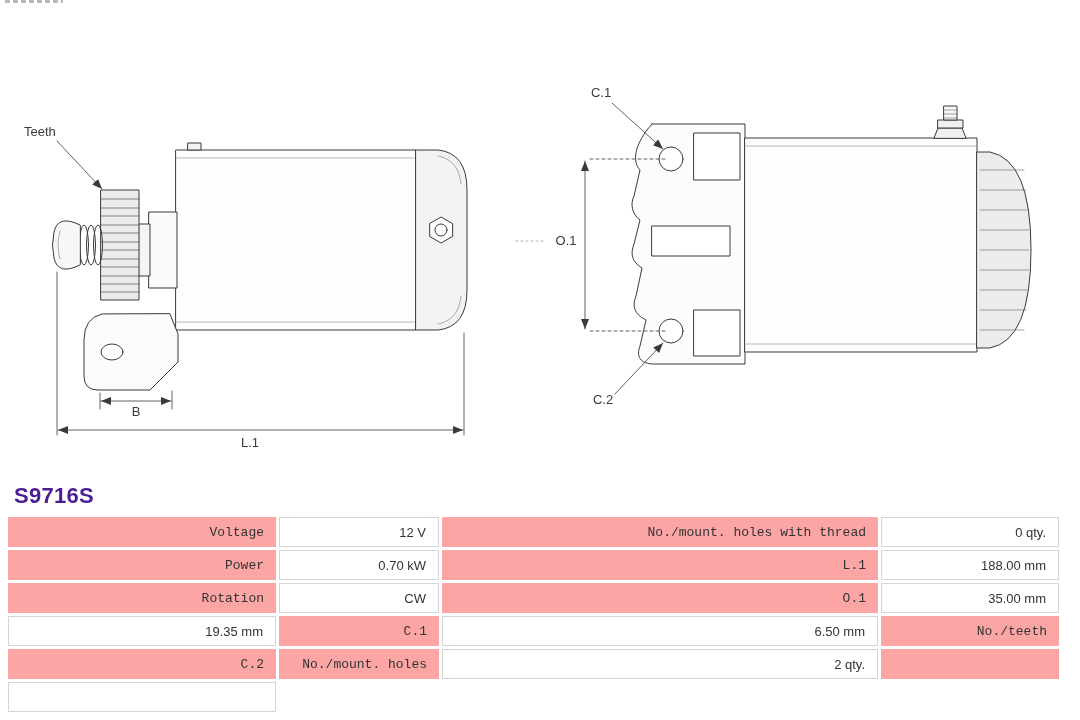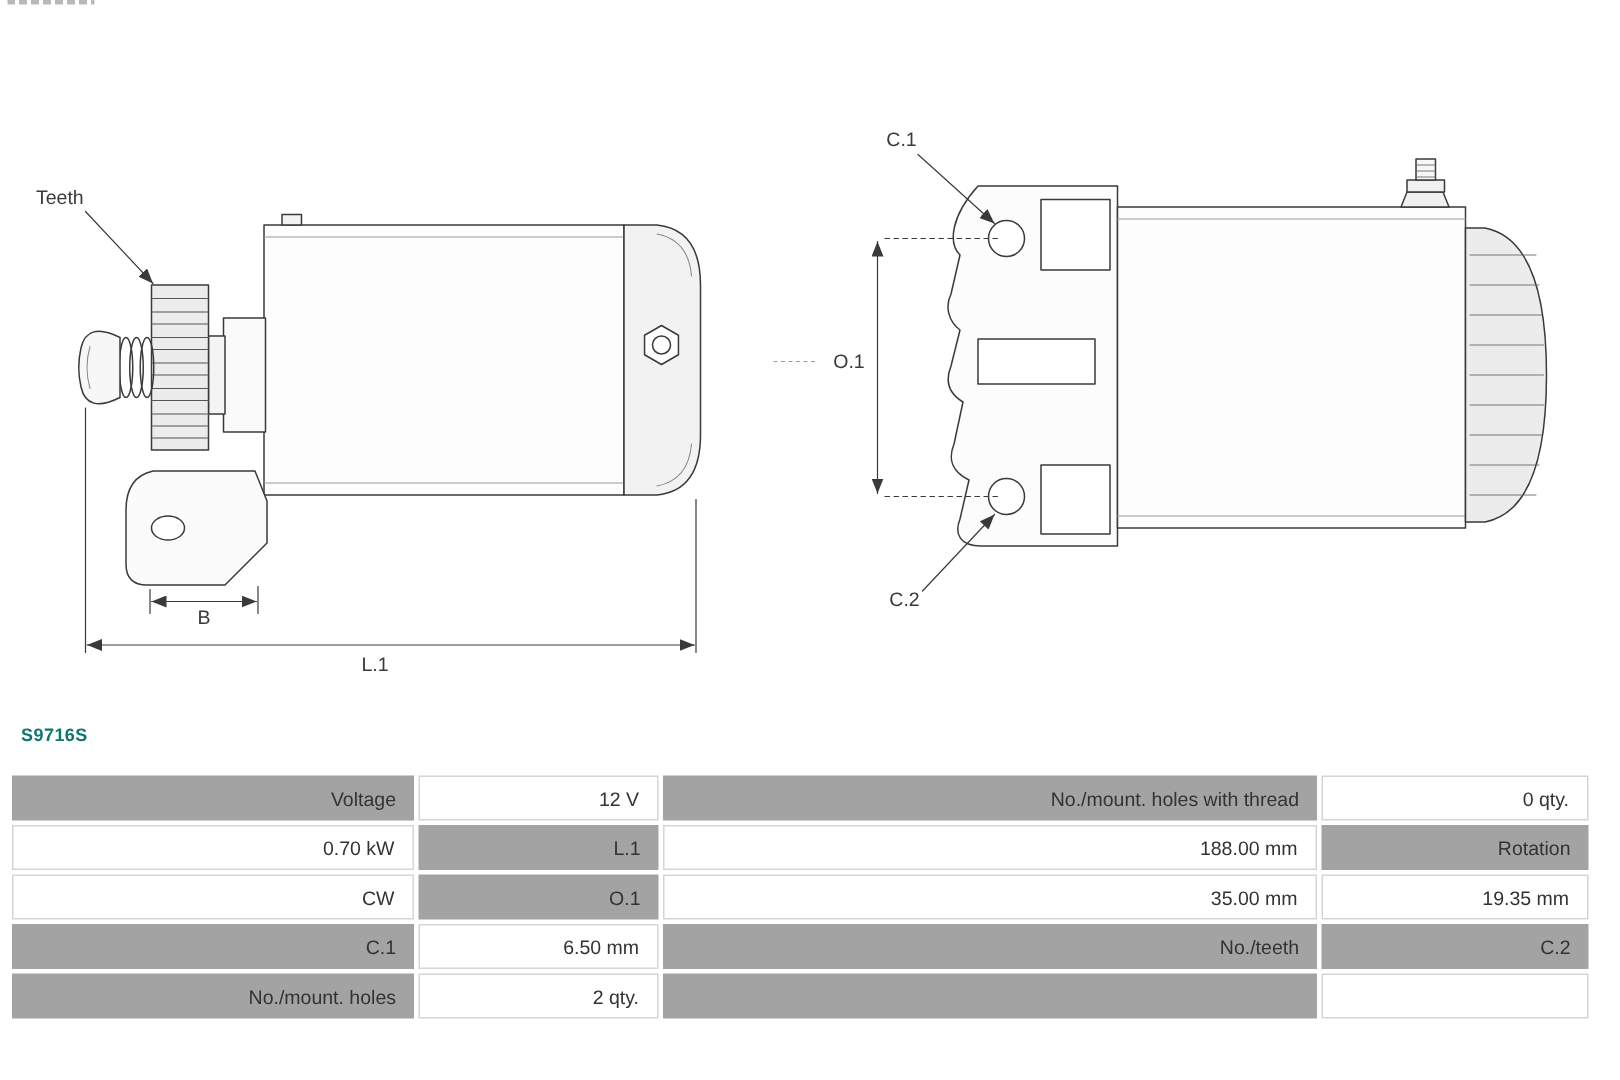--- a/index.html
+++ b/index.html
@@ -11,35 +11,35 @@
   .corner-artifact{
     position:absolute;left:5px;top:0;width:58px;height:3px;
     background:repeating-linear-gradient(90deg,#b9b9b9 0 5px,#ffffff 5px 8px);
   }
   svg text{
     font-family:"Liberation Sans",sans-serif;
     font-size:13px;fill:#3a3a3a;
   }
   .part-number{
     position:absolute;left:14px;top:483px;
-    color:#0f766e;font-weight:bold;font-size:12px;letter-spacing:.3px;
+    color:#4c1d95;font-weight:bold;font-size:22px;letter-spacing:.3px;
   }
   .spec-table{
     position:absolute;left:8px;top:517px;
     display:grid;
     grid-template-columns:268px 160px 436px 178px;
     grid-auto-rows:30px;
     gap:3px;
   }
   .cell{
     display:flex;align-items:center;justify-content:flex-end;
     padding:0 12px;font-size:13px;box-sizing:border-box;color:#333;
     white-space:nowrap;
   }
-  .cell.label{background:#a3a3a3;}
+  .cell.label{background:#fca5a5;font-family:Liberation Mono, monospace;}
   .cell.value{background:#ffffff;border:1px solid #d5d5d5;}
 </style>
 </head>
 <body>
 
 <div class="corner-artifact"></div>
 
 <svg width="1080" height="470" viewBox="0 0 1080 470" style="position:absolute;left:0;top:0;" fill="none" stroke-linecap="round" stroke-linejoin="round">
   <defs>
     <marker id="arr" markerWidth="11" markerHeight="8" refX="10" refY="4" orient="auto-start-reverse" markerUnits="userSpaceOnUse">
@@ -140,20 +140,21 @@
 
 <div class="part-number">S9716S</div>
 
 <div class="spec-table">
 
   <div class="cell label">Voltage</div>
   <div class="cell value">12 V</div>
   <div class="cell label">No./mount. holes with thread</div>
   <div class="cell value">0 qty.</div>
 
+  <div class="cell label">Power</div>
   <div class="cell value">0.70 kW</div>
   <div class="cell label">L.1</div>
   <div class="cell value">188.00 mm</div>
 
   <div class="cell label">Rotation</div>
   <div class="cell value">CW</div>
   <div class="cell label">O.1</div>
   <div class="cell value">35.00 mm</div>
 
   <div class="cell value">19.35 mm</div>

